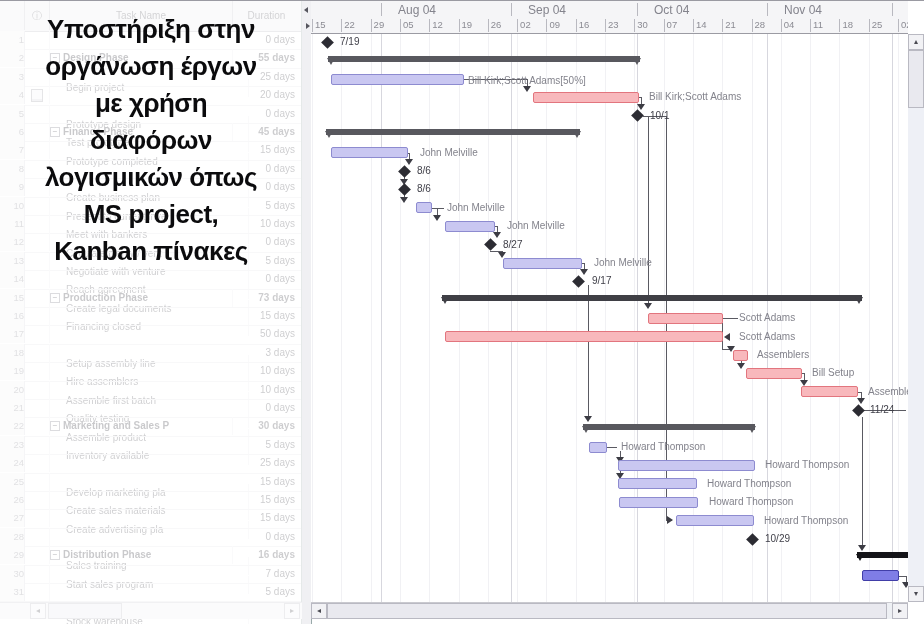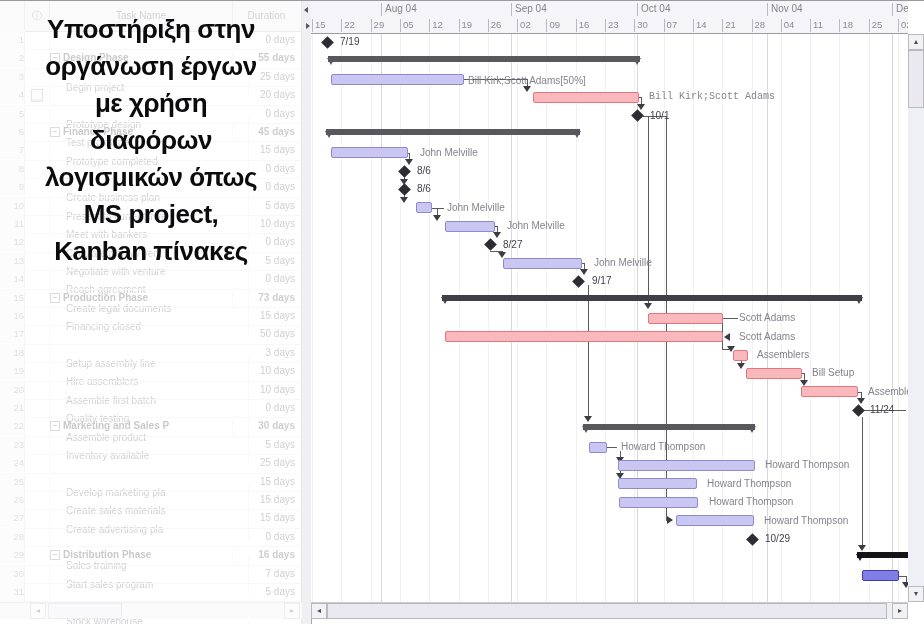--- a/index.html
+++ b/index.html
@@ -24,21 +24,21 @@
   .indent{padding-left:16px;margin-top:48px;}
   .note-icon{display:inline-block;width:10px;height:11px;margin:3px 0 0 6px;background:#f4f4f6;border:1px solid #9a9aa2;
              box-shadow:inset 0 -2px 0 #d4d4da;}
   
   #splitter{position:absolute;left:302px;top:0;width:9px;height:624px;background:#f0f0f3;border-right:1px solid #9aa;}
   .split-mark{position:absolute;left:2px;width:0;height:0;border-top:3px solid transparent;border-bottom:3px solid transparent;}
   
   #chart-pane{position:absolute;left:311px;top:0;width:597px;height:601px;overflow:hidden;background:#fff;}
   #tier-months{position:absolute;left:0;top:0;width:597px;height:16px;background:#f5f5f7;border-bottom:1px solid #c2c2c8;}
   #tier-weeks{position:absolute;left:0;top:16px;width:597px;height:16px;background:#f5f5f7;border-bottom:1px solid #9b9ba3;}
-  .month-lbl{position:absolute;top:2px;font-size:10px;color:#84848d;white-space:nowrap;border-left:1px solid #b9b9c0;padding-left:3px;height:13px;}
+  .month-lbl{position:absolute;top:2px;font-size:12px;color:#84848d;white-space:nowrap;border-left:1px solid #b9b9c0;padding-left:16px;height:13px;}
   .week-lbl{position:absolute;top:2px;font-size:9.5px;color:#8b8b93;border-left:1px solid #b9b9c0;padding-left:2px;height:13px;width:26px;}
   #chart-body{position:absolute;left:0;top:0;width:597px;height:601px;}
   .vgrid-w{position:absolute;top:32px;height:569px;width:1px;background:rgba(120,120,145,.10);}
   .vgrid-m{position:absolute;top:32px;height:569px;width:1px;background:rgba(110,110,135,.28);}
   .bar-task{position:absolute;height:9px;border:1px solid;border-radius:2px;}
   .bar-summary{position:absolute;height:6px;}
   .cap{position:absolute;width:0;height:0;border-left:4px solid transparent;border-right:4px solid transparent;top:2px;}
   .milestone{position:absolute;width:9px;height:9px;transform:rotate(45deg);background:#2c2c33;}
   .bar-label{position:absolute;font-size:10px;color:#83838c;white-space:nowrap;line-height:14px;}
   .ms-label{position:absolute;font-size:10px;color:#3f3f48;white-space:nowrap;line-height:14px;}
@@ -369,21 +369,21 @@
         <div class="arr d" style="left: 305px; top: 472px;"></div>
         <div class="milestone" style="left: 12px; top: 36.7px;"></div>
         <div class="ms-label" style="left: 29px; top: 34.2px;">7/19</div>
         <div class="bar-summary" style="left: 17px; top: 54.6px; width: 312px; background: rgb(88, 88, 94);">
           <div class="cap" style="left: -1px; border-top: 7px solid rgb(88, 88, 94);"></div>
           <div class="cap" style="border-top: 7px solid rgb(88, 88, 94); right: -1px;"></div>
         </div>
         <div class="bar-task" style="left: 20px; top: 72.5px; width: 131px; background: rgb(201, 199, 241); border-color: rgb(141, 139, 208);"></div>
         <div class="bar-label" style="left: 157px; top: 73px;">Bill Kirk;Scott Adams[50%]</div>
         <div class="bar-task" style="left: 222px; top: 90.9px; width: 104px; background: rgb(248, 184, 188); border-color: rgb(226, 117, 126);"></div>
-        <div class="bar-label" style="left: 338px; top: 89.4px; font-family: Liberation Mono, monospace;">Bill Kirk;Scott Adams</div>
+        <div class="bar-label" style="left: 338px; top: 89.4px;">Bill Kirk;Scott Adams</div>
         <div class="milestone" style="left: 322px; top: 110.3px;"></div>
         <div class="ms-label" style="left: 339px; top: 107.8px;">10/1</div>
         <div class="bar-summary" style="left: 15px; top: 128.2px; width: 254px; background: rgb(88, 88, 94);">
           <div class="cap" style="left: -1px; border-top: 7px solid rgb(88, 88, 94);"></div>
           <div class="cap" style="border-top: 7px solid rgb(88, 88, 94); right: -1px;"></div>
         </div>
         <div class="bar-task" style="left: 20px; top: 146.1px; width: 75px; background: rgb(201, 199, 241); border-color: rgb(141, 139, 208);"></div>
         <div class="bar-label" style="left: 109px; top: 144.6px;">John Melville</div>
         <div class="milestone" style="left: 89px; top: 165.5px;"></div>
         <div class="ms-label" style="left: 106px; top: 163px;">8/6</div>

